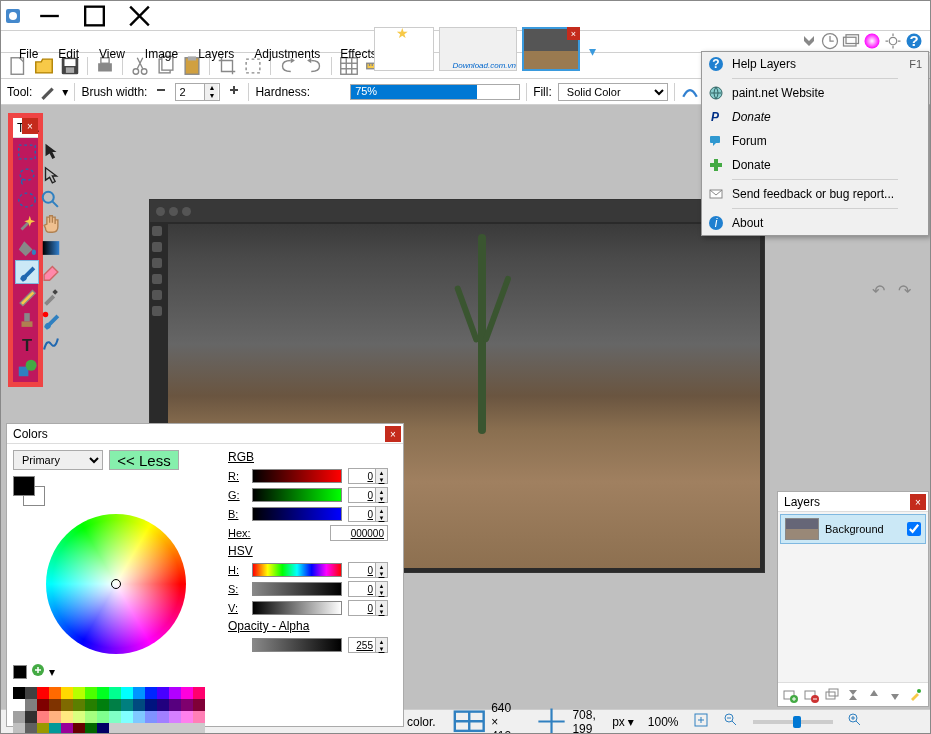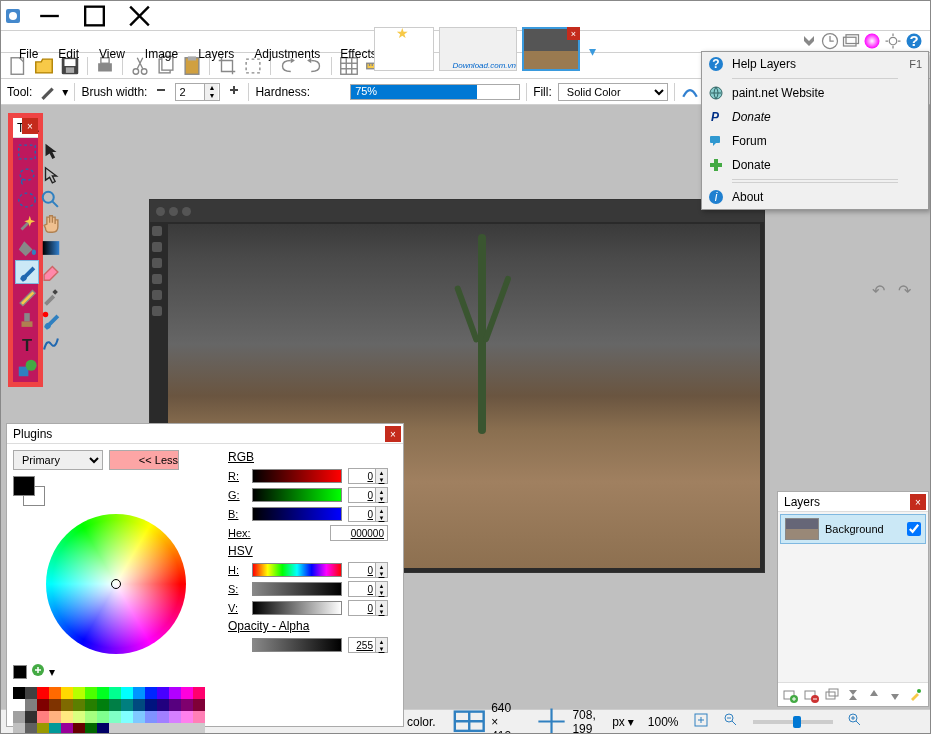--- a/index.html
+++ b/index.html
@@ -75,21 +75,21 @@
 .tool-btn.active { background: #cbe8f6; border: 1px solid #7fb8e0; }
 
 
 .colors-win { position: absolute; left: 5px; top: 422px; width: 398px; height: 304px; background: #fff; border: 1px solid #aaa; z-index: 60; }
 .colors-title { height: 20px; display: flex; align-items: center; padding: 0 6px; font-size: 12px; border-bottom: 1px solid #ddd; position: relative; }
 .colors-close { position: absolute; right: 2px; top: 2px; width: 16px; height: 16px; background: #c42b1c; color: #fff; display: flex; align-items: center; justify-content: center; font-size: 10px; }
 .colors-body { display: flex; padding: 6px; gap: 10px; }
 .colors-left { width: 205px; }
 .colors-left-top { display: flex; gap: 6px; align-items: center; }
 .primary-select { width: 90px; height: 20px; border: 1px solid #aaa; padding: 0 4px; font-size: 11px; }
-.less-btn { width: 70px; height: 20px; border: 1px solid #aaa; background: #fca5a5; font-size: 11px; text-align: right; }
+.less-btn { width: 70px; height: 20px; border: 1px solid #aaa; background: #86efac; font-size: 15px; }
 .color-swatches { display: flex; gap: 0; margin-top: 6px; position: relative; width: 30px; height: 30px; }
 .swatch-fg { position: absolute; left: 0; top: 0; width: 22px; height: 20px; background: #000; border: 1px solid #888; z-index: 2; }
 .swatch-bg { position: absolute; left: 10px; top: 10px; width: 22px; height: 20px; background: #fff; border: 1px solid #888; }
 .color-wheel { width: 140px; height: 140px; margin: 8px auto; border-radius: 50%; background: conic-gradient(from 90deg, red, magenta, blue, cyan, lime, yellow, red); position: relative; }
 .color-wheel::before { content: ''; position: absolute; inset: 0; border-radius: 50%; background: radial-gradient(circle, #fff 0%, rgba(255,255,255,0) 65%); }
 .wheel-cursor { position: absolute; left: 50%; top: 50%; width: 10px; height: 10px; border: 1px solid #000; border-radius: 50%; transform: translate(-50%, -50%); }
 .palette-row { display: flex; margin-top: 8px; gap: 3px; align-items: center; }
 .palette-sq { width: 14px; height: 14px; border: 1px solid #888; }
 .palette-grid { margin-top: 6px; display: grid; grid-template-columns: repeat(16, 12px); grid-template-rows: repeat(4, 12px); gap: 0; }
 .pal-cell { width: 12px; height: 12px; }
@@ -419,20 +419,29 @@
   </div>
   <div class="help-row">
     <span class="help-icon">
         <svg viewBox="0 0 16 16">
           <path d="M6 2 L10 2 L10 6 L14 6 L14 10 L10 10 L10 14 L6 14 L6 10 L2 10 L2 6 L6 6 Z" fill="#4a4"></path>
         </svg>
       </span>
     <span class="help-label">Donate</span>
   </div>
   <div class="help-row sep"></div>
+  <div class="help-row">
+    <span class="help-icon">
+        <svg viewBox="0 0 16 16">
+          <rect x="2" y="4" width="12" height="8" fill="#fff" stroke="#888"></rect>
+          <path d="M2 4 L8 9 L14 4" stroke="#888" fill="none"></path>
+        </svg>
+      </span>
+    <span class="help-label">Send feedback or bug report...</span>
+  </div>
   <div class="help-row sep"></div>
   <div class="help-row">
     <span class="help-icon">
         <svg viewBox="0 0 16 16">
           <circle cx="8" cy="8" r="7" fill="#2080d0"></circle>
           <text x="8" y="12" text-anchor="middle" fill="#fff" font-size="10" font-style="italic" font-family="serif">i</text>
         </svg>
       </span>
     <span class="help-label">About</span>
   </div>
@@ -552,21 +561,21 @@
           <rect x="2" y="7" width="7" height="7" fill="#3080c0"></rect>
           <circle cx="11" cy="6" r="4" fill="#4a4"></circle>
         </svg>
       </div>
     <div class="tool-btn"></div>
   </div>
 </div>
 
 <div class="colors-win">
   <div class="colors-title">
-    <span>Plugins</span>
+    <span>Colors</span>
     <div class="colors-close">×</div>
   </div>
   <div class="colors-body">
     <div class="colors-left">
       <div class="colors-left-top">
         <select class="primary-select"><option>Primary</option></select>
         <button class="less-btn">&lt;&lt; Less</button>
       </div>
       <div class="color-swatches">
         <div class="swatch-fg"></div>

